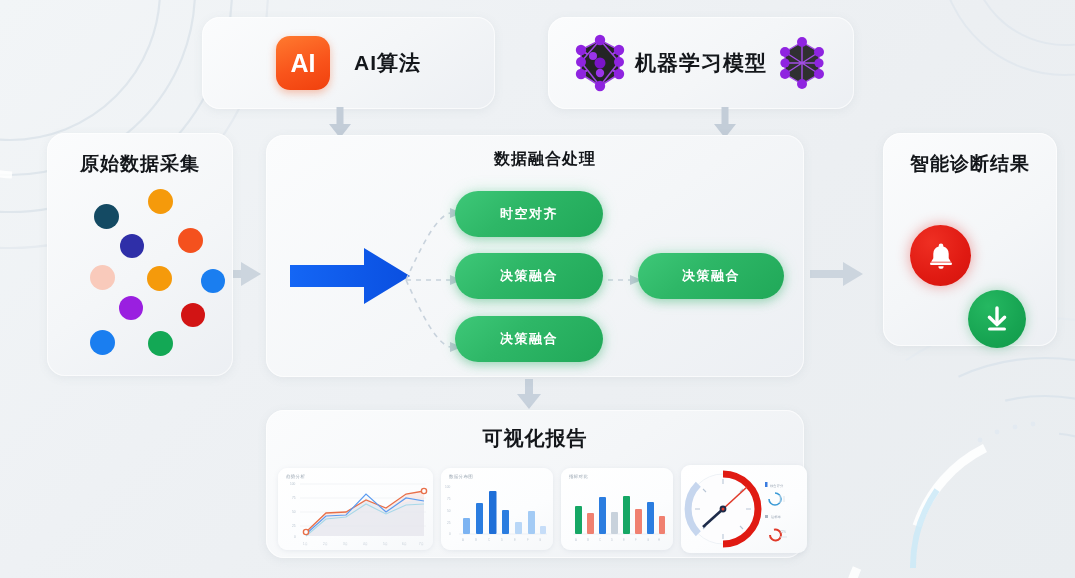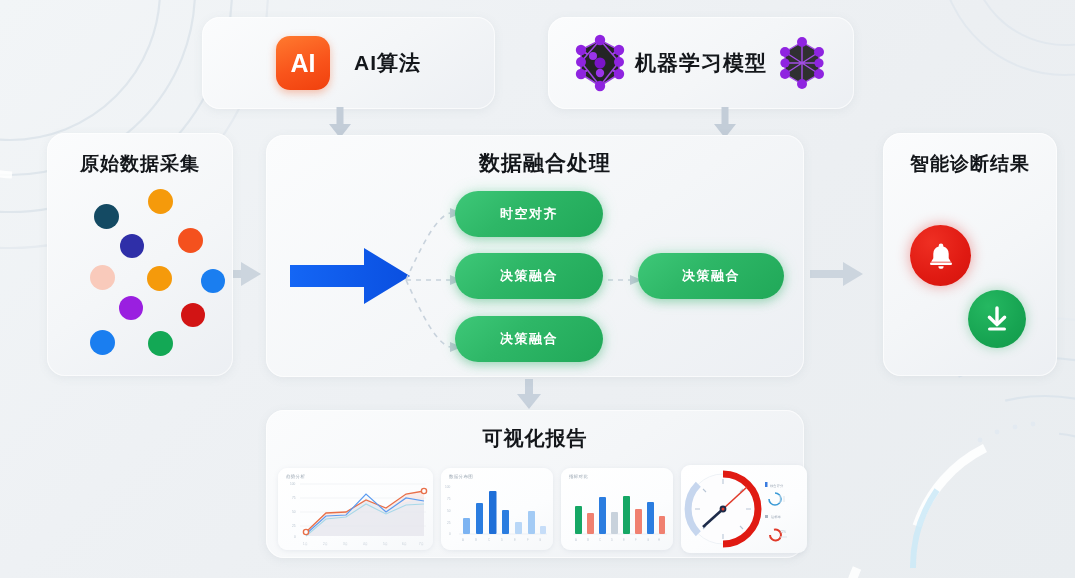--- a/index.html
+++ b/index.html
@@ -43,26 +43,26 @@
   .ai-badge {
     width: 54px; height: 54px; border-radius: 14px;
     background: linear-gradient(160deg, #ff7a2f 0%, #f9541b 55%, #f0400d 100%);
     display: flex; align-items: center; justify-content: center;
     color: #fff; font-size: 25px; font-weight: bold; letter-spacing: 0px;
     box-shadow: 0 3px 9px rgba(240,80,20,0.35);
   }
 
   
   #card-source { left: 7px;  top: 133px; width: 186px; height: 243px; margin-left: 40px; }
-  #card-result { right: 18px; top: 133px; width: 174px; height: 243px; }
+  #card-result { right: 18px; top: 133px; width: 174px; height: 213px; }
   #card-source .card-title, #card-result .card-title { font-size: 19px; padding-top: 18px; }
 
   
   #card-fusion { left: 266px; top: 135px; width: 538px; height: 242px; }
-  #card-fusion .card-title { font-size: 21px; padding-top: 14px; padding-left: 20px; }
+  #card-fusion .card-title { font-size: 16px; padding-top: 14px; padding-left: 20px; }
 
   
   #card-report { left: 266px; top: 410px; width: 538px; height: 148px; }
   #card-report .card-title { font-size: 20px; padding-top: 15px; }
 
   
   .dot { position: absolute; border-radius: 50%; }
 
   
   .round-icon {

